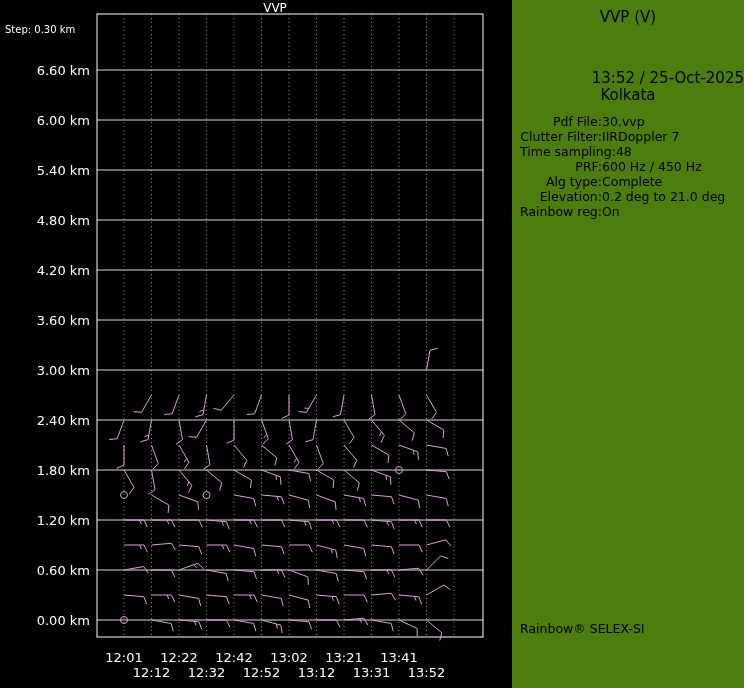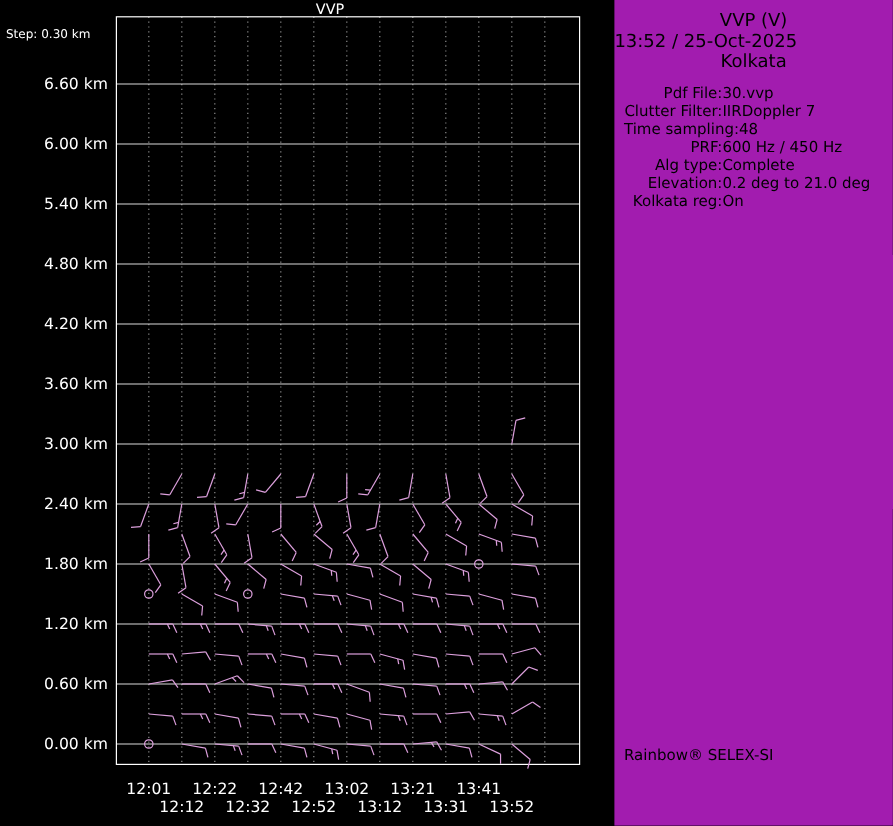--- a/index.html
+++ b/index.html
@@ -29,28 +29,28 @@
     color: #fff;
     font-size: 10px;
     white-space: nowrap;
   }
   #chart-svg { position: absolute; top: 0; left: 0; }
   #chart-svg text { font-family: "DejaVu Sans", "Liberation Sans", sans-serif; }
 
   .info-panel {
     position: relative;
     width: 232px; height: 688px;
-    background: #a21caf;
+    background: #4d7c0f;
     color: #000;
     flex: none;
     box-sizing: border-box;
     padding-top: 8px;
   }
   .panel-title    { text-align: center; font-size: 15px; line-height: 18px; }
-  .panel-datetime { text-align: left; font-size: 15px; line-height: 17px; }
+  .panel-datetime { text-align: right; font-size: 15px; line-height: 17px; margin-top: 44px; }
   .panel-location { text-align: center; font-size: 15px; line-height: 17px; }
   .fields { margin: 10px 0 0 8px; font-size: 12.5px; }
   .field-row { display: flex; line-height: 15px; }
   .field-label { min-width: 82px; white-space: nowrap; flex: none; text-align: right; }
   .field-value { white-space: nowrap; }
   .panel-footer {
     position: absolute;
     left: 8px; top: 621px;
     font-size: 12.5px;
   }
@@ -640,18 +640,18 @@
       </div>
     <div class="field-row">
         <span class="field-label">Alg type:</span>
         <span class="field-value">Complete</span>
       </div>
     <div class="field-row">
         <span class="field-label">Elevation:</span>
         <span class="field-value">0.2 deg to 21.0 deg</span>
       </div>
     <div class="field-row">
-        <span class="field-label">Kolkata reg:</span>
+        <span class="field-label">Rainbow reg:</span>
         <span class="field-value">On</span>
       </div>
   </div>
   <div class="panel-footer">Rainbow® SELEX-SI</div>
 </div>
 
 </body></html>

